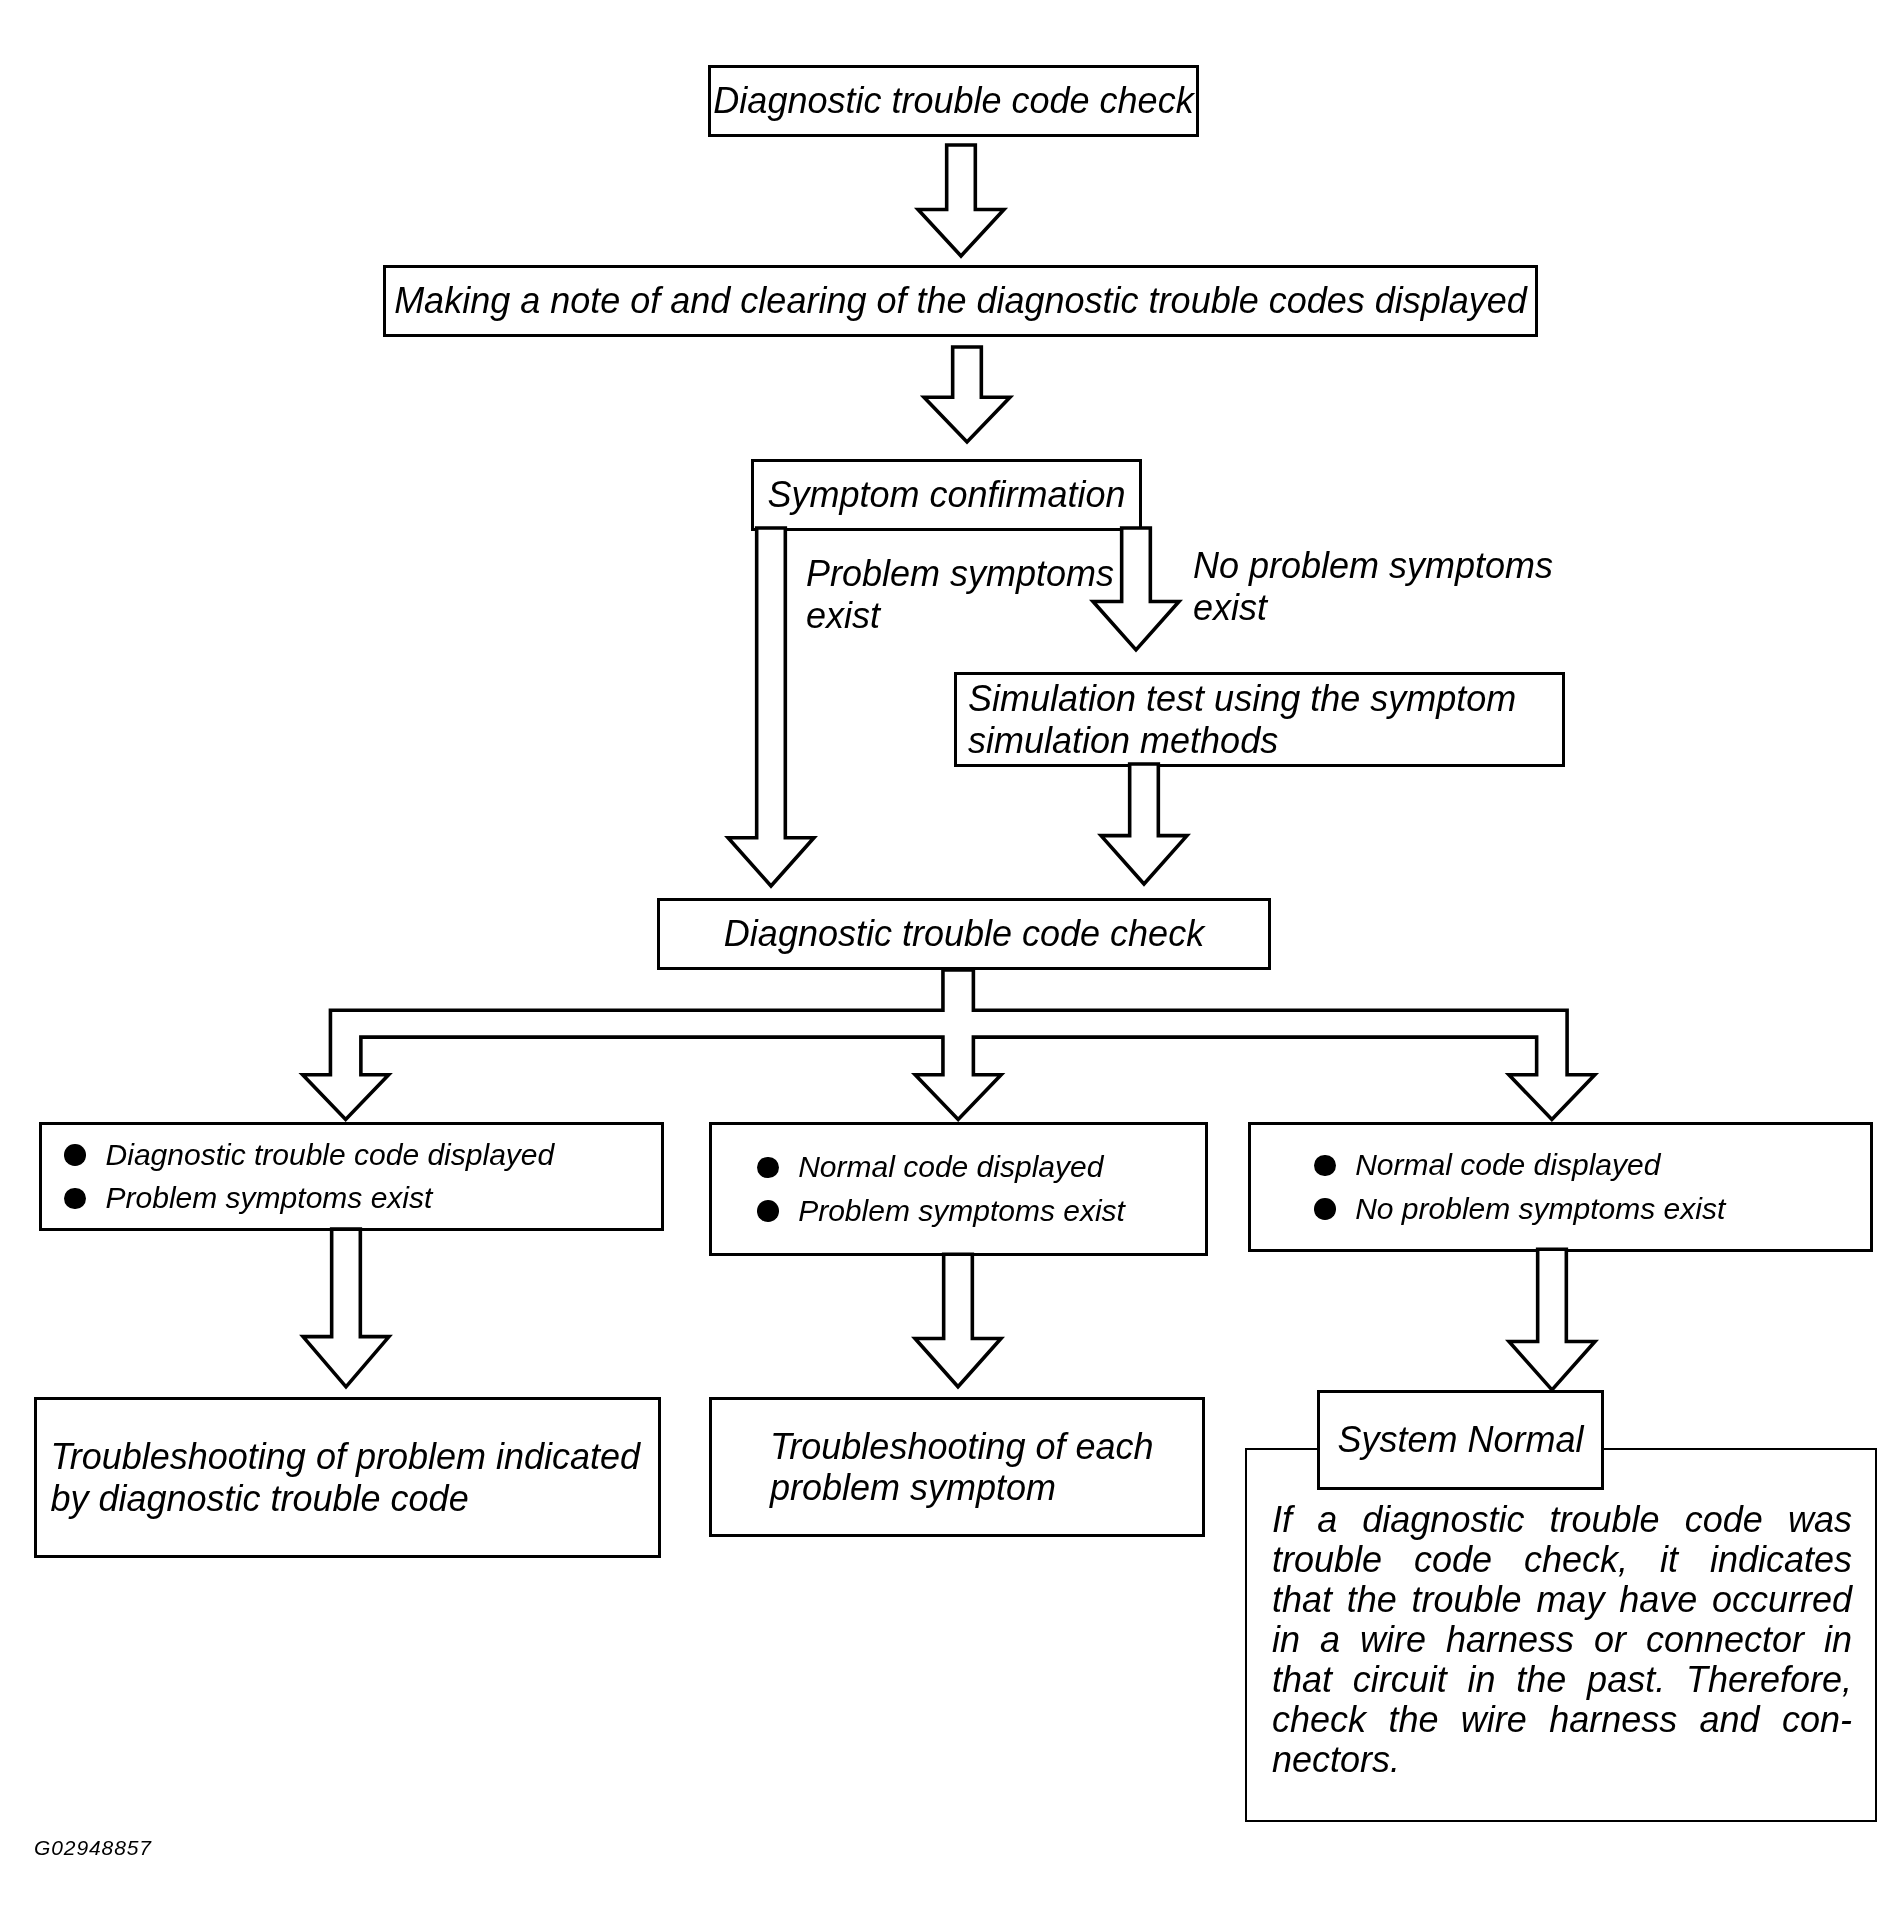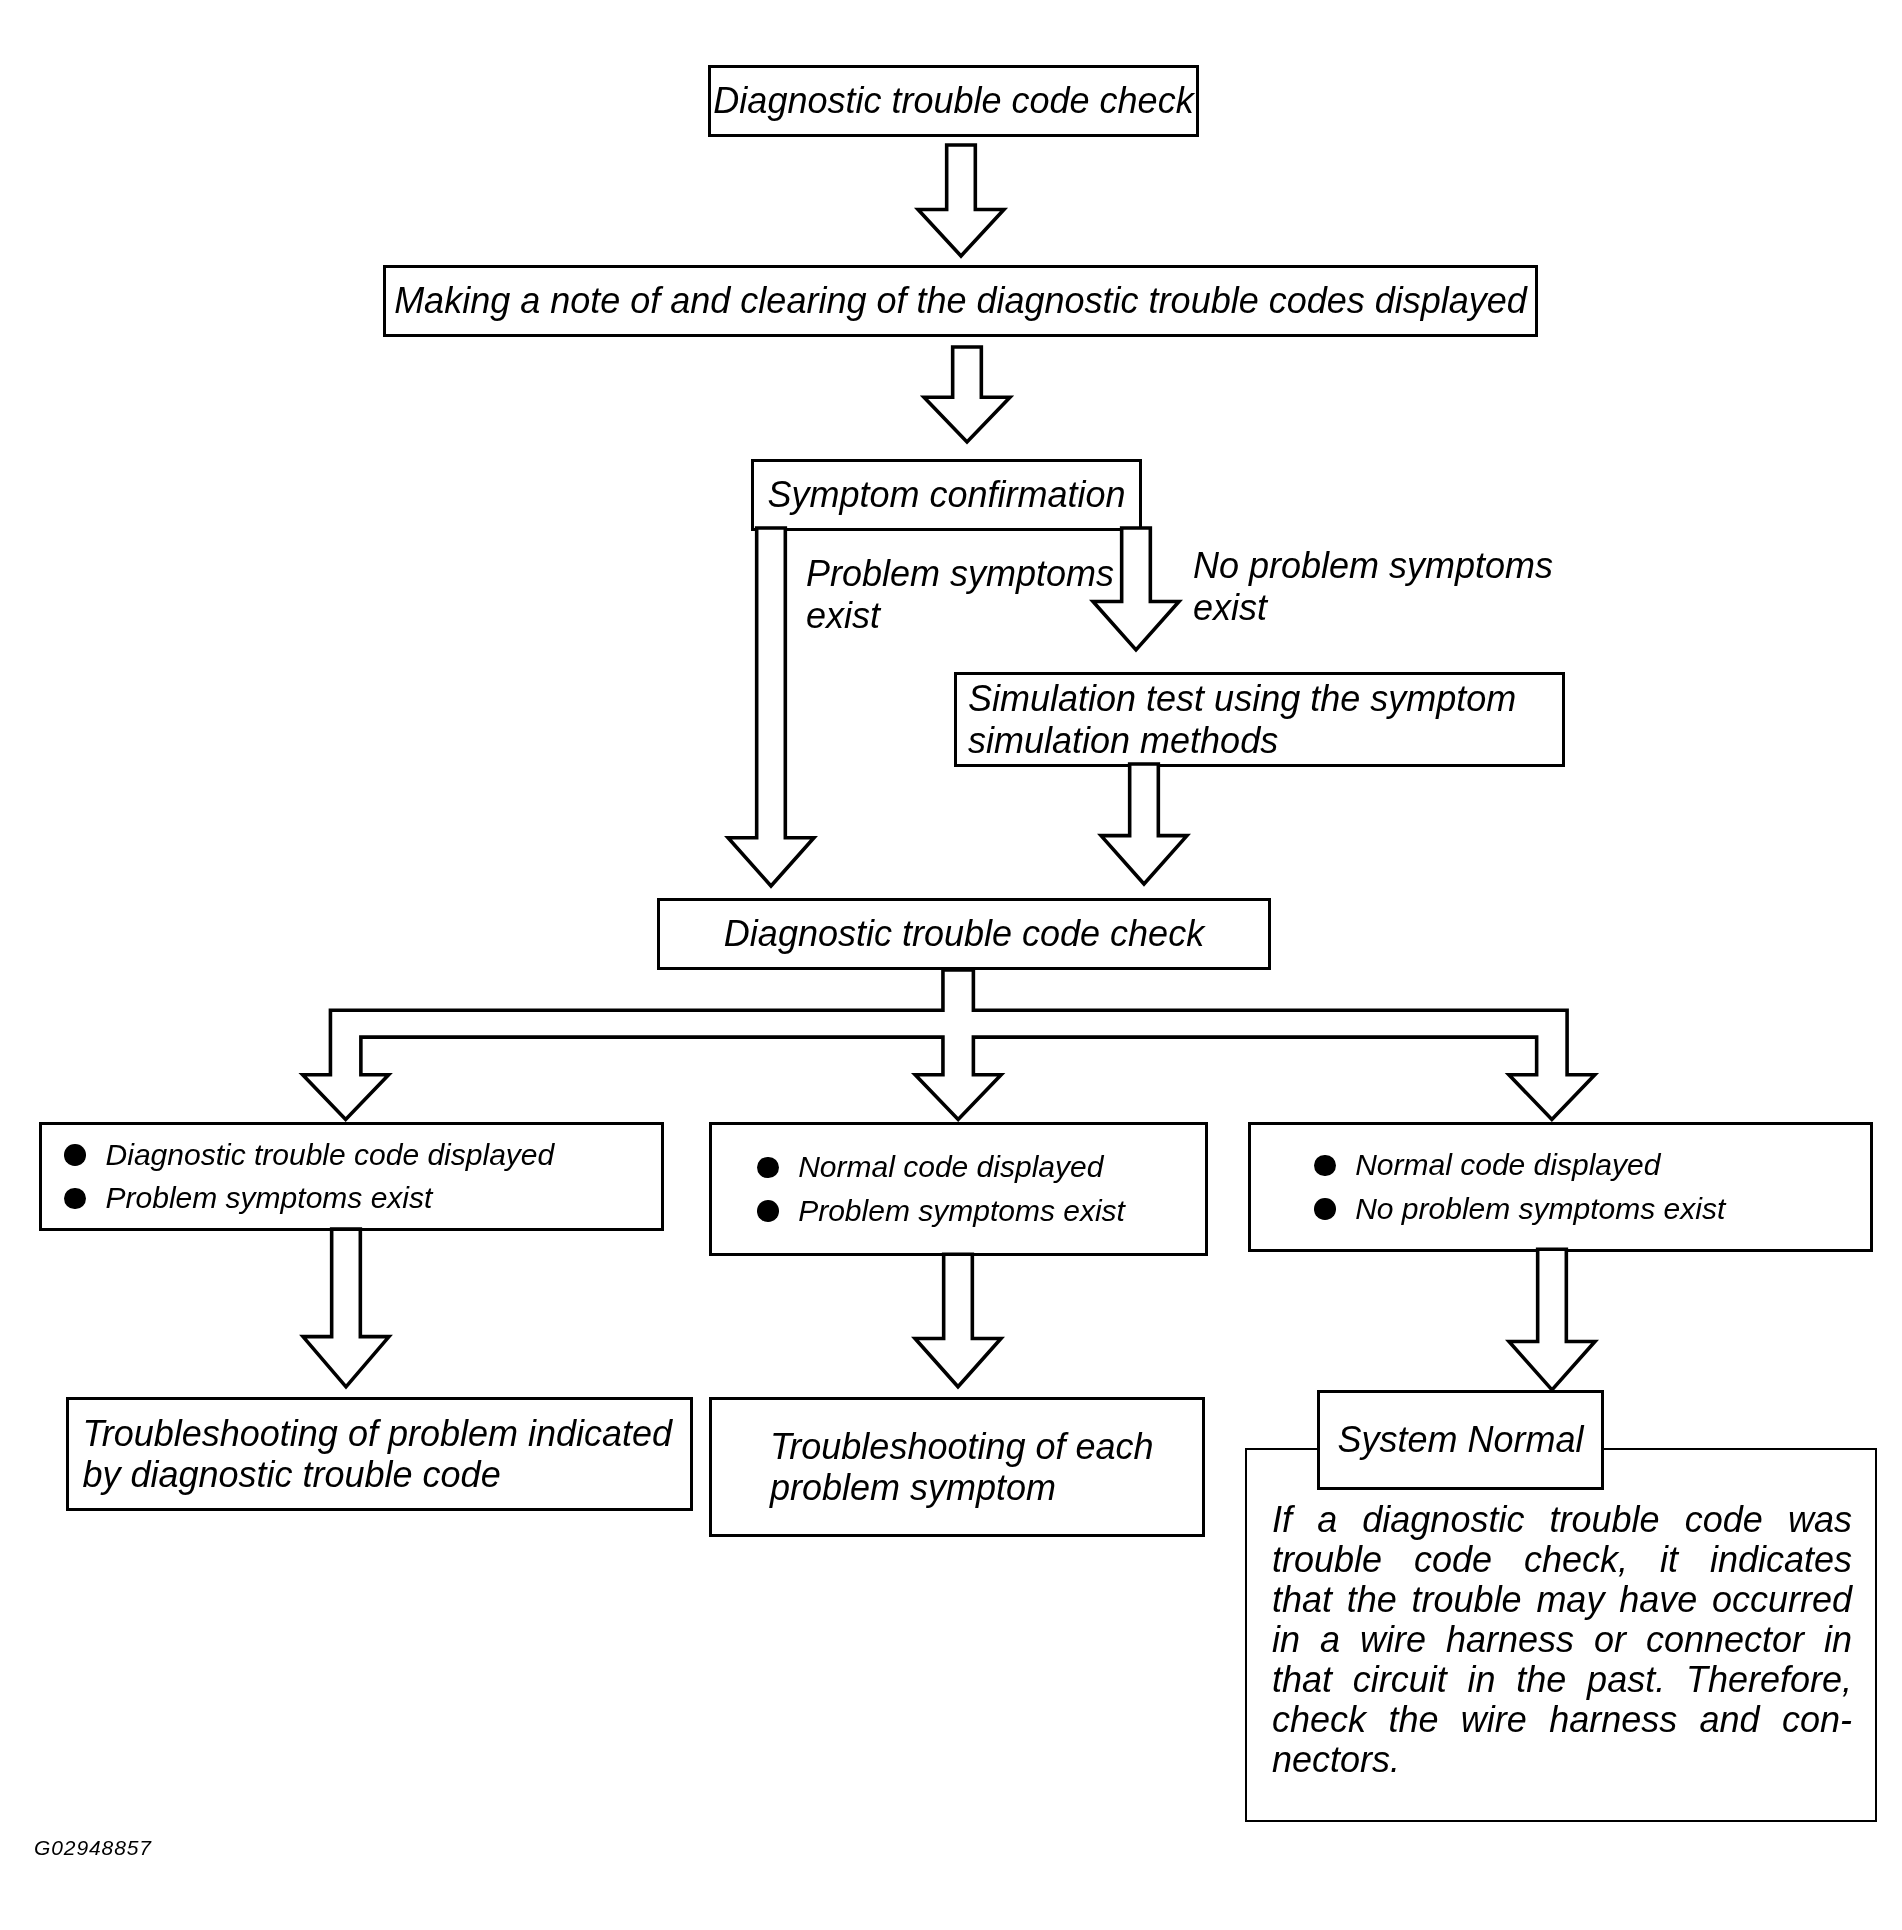--- a/index.html
+++ b/index.html
@@ -197,21 +197,21 @@
   <svg class="svg-shape" style="left:303px; top:1229px;" width="86" height="158" viewBox="0 0 96 176">
     <polygon points="32,0 64,0 64,120 96,120 48,176 0,120 32,120"></polygon>
   </svg>
   <svg class="svg-shape" style="left:915px; top:1254px;" width="86" height="133" viewBox="0 0 96 148">
     <polygon points="32,0 64,0 64,94 96,94 48,148 0,94 32,94"></polygon>
   </svg>
   <svg class="svg-shape" style="left:1509px; top:1249px;" width="86" height="141" viewBox="0 0 96 157">
     <polygon points="32,0 64,0 64,103 96,103 48,157 0,103 32,103"></polygon>
   </svg>
 
-  <div class="node align-left" style="left:34px; top:1397px; width:627px; height:114px; padding-left:13.4px; padding-right:13.4px;margin-left:32px;">
+  <div class="node align-left" style="left:34px; top:1397px; width:627px; height:161px; padding-left:13.4px; padding-right:13.4px;">
     <span>Troubleshooting of problem indicated by diagnostic trouble code</span>
   </div>
 
   <div class="node align-left" style="left:709px; top:1397px; width:496px; height:140px; padding-left:58px; padding-right:0;">
     <span>Troubleshooting of each problem symptom</span>
   </div>
 
   <div class="note-box" style="left:1245px; top:1448px; width:632px; height:374px;">
     <div class="note-text">
       <div class="note-line">If a diagnostic trouble code was</div>

